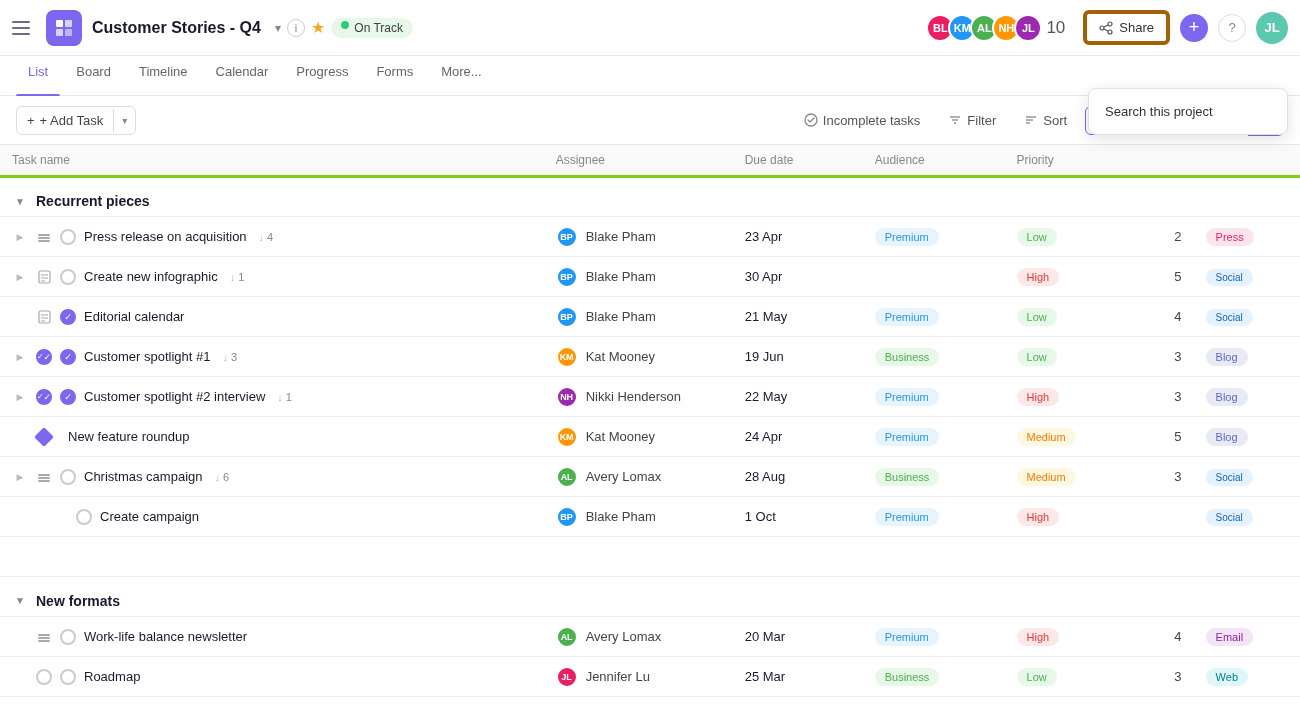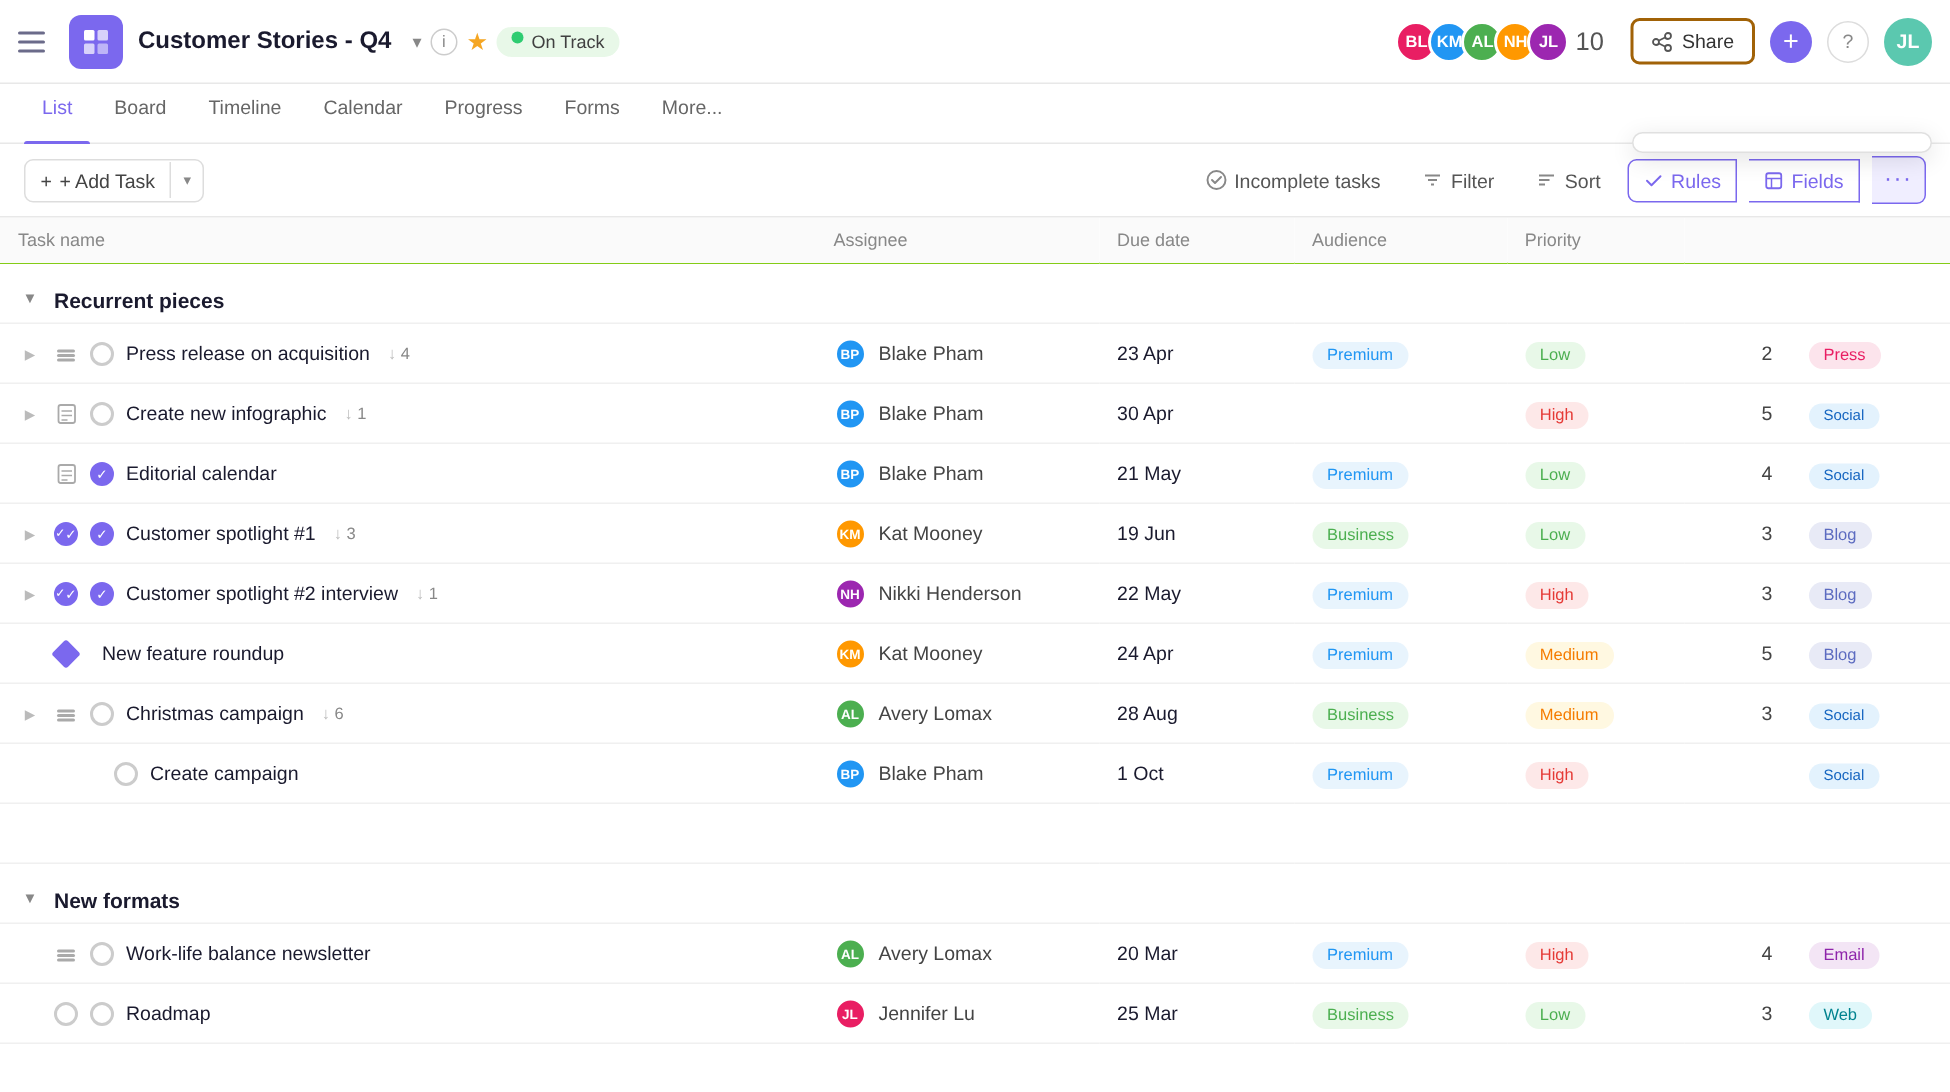--- a/index.html
+++ b/index.html
@@ -15,21 +15,21 @@
     .title-actions .chevron-icon { color: #888; cursor: pointer; font-size: 12px; }
     .title-actions .info-icon { width: 18px; height: 18px; border: 1px solid #ccc; border-radius: 50%; display: flex; align-items: center; justify-content: center; font-size: 11px; color: #888; cursor: pointer; }
     .star-icon { color: #f5a623; font-size: 16px; cursor: pointer; }
     .status-badge { background: #e8f8e8; color: #404040; border-radius: 20px; padding: 3px 10px; font-size: 12px; font-weight: 500; display: flex; align-items: flex-start; gap: 5px; }
     .status-dot { width: 8px; height: 8px; border-radius: 50%; background: #2ecc71; }
     .nav-spacer { flex: 1; }
     .avatar-group { display: flex; align-items: center; gap: -4px; }
     .avatar { width: 28px; height: 28px; border-radius: 50%; border: 2px solid white; display: flex; align-items: center; justify-content: center; font-size: 11px; font-weight: 600; color: white; margin-left: -6px; flex-shrink: 0; }
     .avatar:first-child { margin-left: 0; }
     .avatar-count { font-size: 17px; color: #555; margin-left: 4px; }
-    .share-btn { display: flex; align-items: center; gap: 6px; border: 2px solid #a16207; border-radius: 6px; padding: 6px 12px; font-size: 13px; cursor: pointer; color: #333; background: white; margin-left: 8px; }
+    .share-btn { display: flex; align-items: center; gap: 6px; border: 4px solid #a16207; border-radius: 6px; padding: 6px 12px; font-size: 13px; cursor: pointer; color: #333; background: white; margin-left: 8px; }
     .search-box { display: flex; align-items: center; gap: 6px; border: 1px solid #ddd; border-radius: 20px; padding: 6px 14px; font-size: 13px; color: #888; background: #fafafa; cursor: pointer; min-width: 140px; }
     .add-btn { width: 28px; height: 28px; background: #7b68ee; border-radius: 50%; color: white; display: flex; align-items: center; justify-content: center; font-size: 18px; cursor: pointer; }
     .help-btn { width: 28px; height: 28px; border: 1px solid #ddd; border-radius: 50%; display: flex; align-items: center; justify-content: center; font-size: 13px; color: #888; cursor: pointer; }
     .user-avatar { width: 32px; height: 32px; border-radius: 50%; background: #5bc8af; display: flex; align-items: center; justify-content: center; font-size: 13px; font-weight: 600; color: white; cursor: pointer; }
 
     
     .tab-bar { display: flex; padding: 0 16px; border-bottom: 1px solid #e8e8e8; height: 40px; gap: 4px; }
     .tab { padding: 8px 12px; font-size: 13px; color: #666; cursor: pointer; position: relative; }
     .tab.active { color: #7b68ee; font-weight: 500; }
     .tab.active::after { content: ''; position: absolute; bottom: -1px; left: 0; right: 0; height: 2px; background: #7b68ee; border-radius: 2px 2px 0 0; }
@@ -46,21 +46,21 @@
     .more-btn { display: flex; align-items: center; gap: 5px; padding: 6px 8px; border: 1px solid #7b68ee; border-left: none; border-radius: 0 6px 6px 0; font-size: 13px; color: #7b68ee; cursor: pointer; background: #f0eeff; }
 
     
     .dropdown-menu { position: absolute; top: 88px; right: 12px; background: white; border: 1px solid #e0e0e0; border-radius: 8px; box-shadow: 0 4px 16px rgba(0,0,0,0.12); z-index: 100; min-width: 200px; padding: 6px 0; }
     .dropdown-item { padding: 9px 16px; font-size: 13px; color: #333; cursor: pointer; }
     .dropdown-item.highlighted { background: #f0eeff; color: #7b68ee; font-weight: 500; }
 
     
     .table-container { overflow-y: auto; height: calc(728px - 56px - 40px - 45px); position: relative; }
     .table { width: 100%; border-collapse: collapse; }
-    .table th { background: #fafafa; border-bottom: 1px solid #84cc16; padding: 8px 12px; text-align: left; font-size: 12px; font-weight: 500; color: #888; position: sticky; top: 0; z-index: 5; white-space: nowrap; }
+    .table th { background: #fafafa; border-bottom: 3px solid #84cc16; padding: 8px 12px; text-align: left; font-size: 12px; font-weight: 500; color: #888; position: sticky; top: 0; z-index: 5; white-space: nowrap; }
     .table td { border-bottom: 1px solid #f0f0f0; padding: 0 12px; height: 40px; font-size: 13px; vertical-align: middle; }
     .th-task { width: 460px; }
     .th-assignee { width: 160px; }
     .th-due { width: 110px; }
     .th-audience { width: 120px; }
     .th-priority { width: 100px; }
     .th-num { width: 60px; text-align: right; }
     .th-tag { width: 90px; }
 
     
@@ -217,20 +217,21 @@
       <line x1="5" y1="5" x2="5" y2="11.5" stroke="#7b68ee" stroke-width="1"></line>
     </svg>
     <span>Fields</span>
   </div>
   <div class="more-btn">
     <span style="font-size:16px; letter-spacing:1px; color:#7b68ee;">···</span>
   </div>
 </div>
 
 <div class="dropdown-menu">
+  <div class="dropdown-item">Search this project</div>
 </div>
 
 <div class="table-container">
   <table class="table">
     <thead>
       <tr>
         <th class="th-task">Task name</th>
         <th class="th-assignee">Assignee</th>
         <th class="th-due">Due date</th>
         <th class="th-audience">Audience</th>

